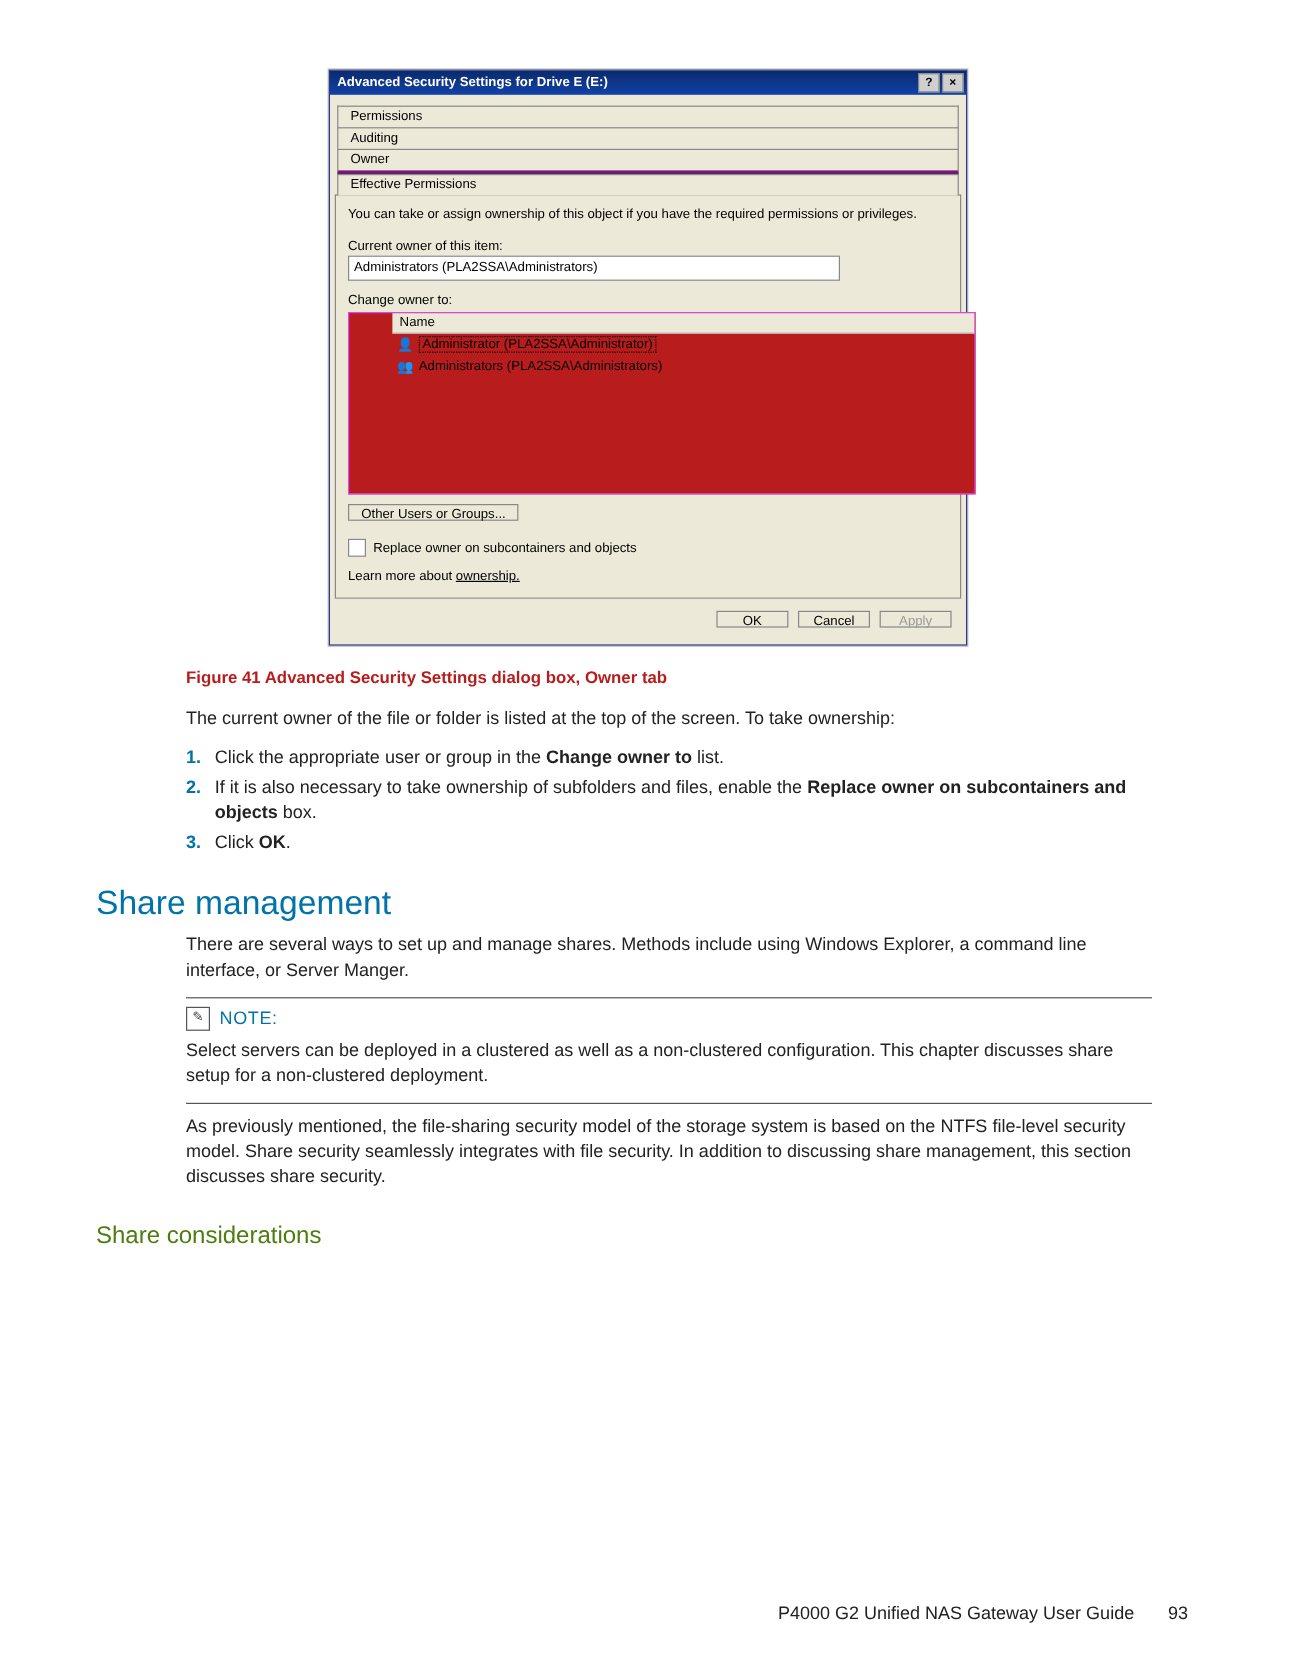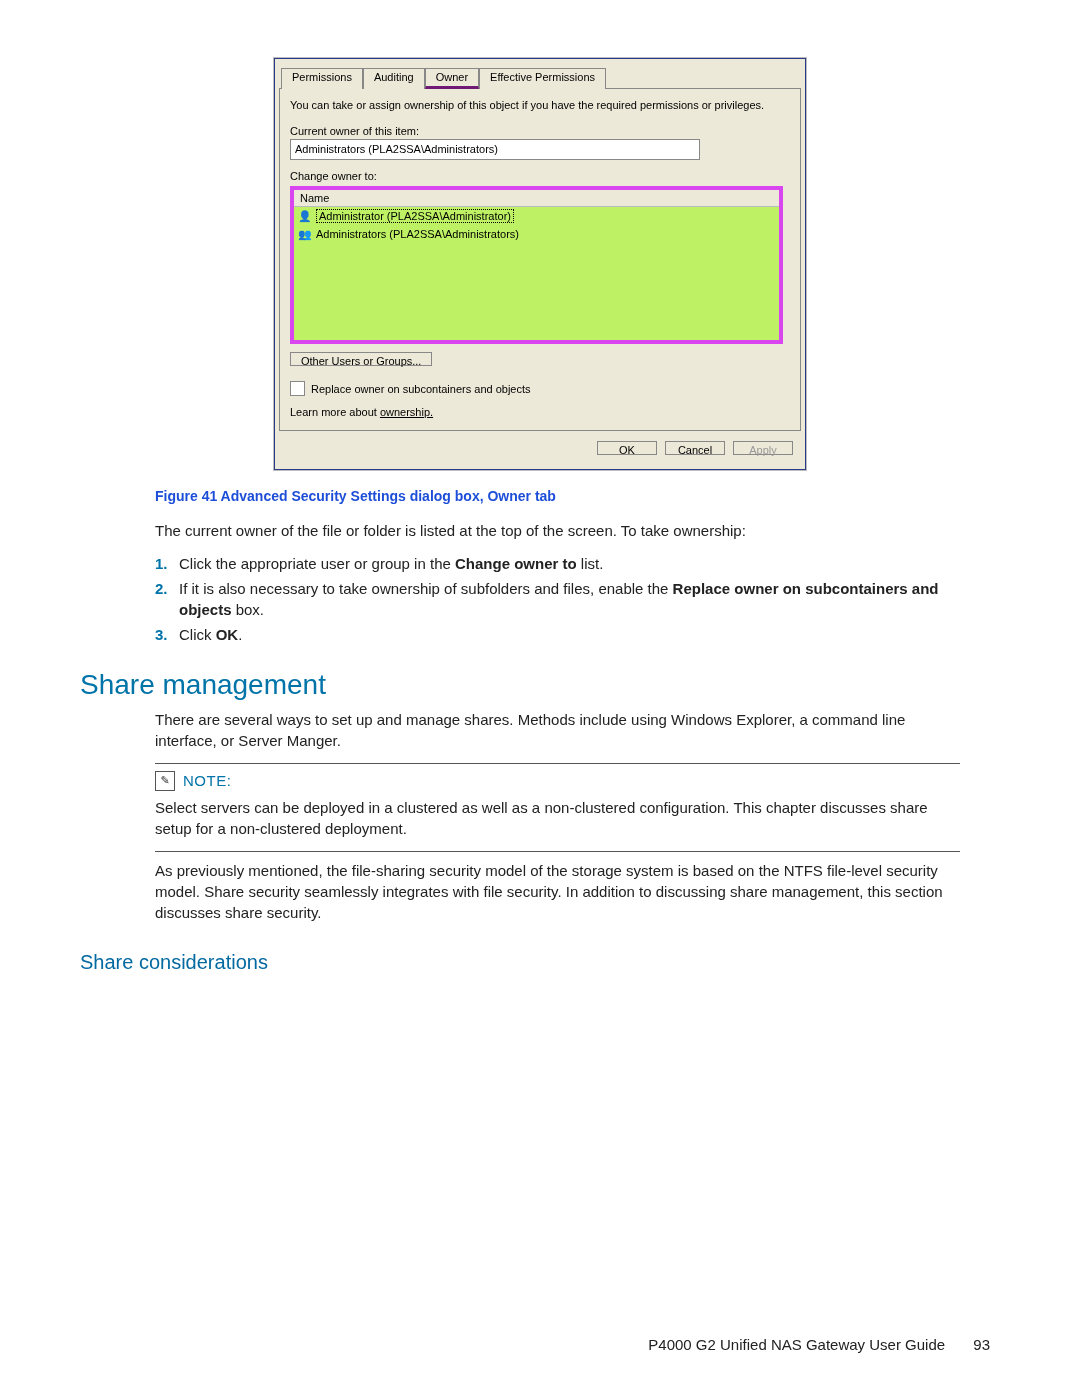--- a/index.html
+++ b/index.html
@@ -47,20 +47,21 @@
     border: 1px solid #888;
     margin-left: 2px;
     display: flex; align-items: center; justify-content: center;
     font-size: 10px; font-weight: bold; color:#000;
   }
   .dlg-body { padding: 4px; }
   .tab-strip {
     display: flex;
     gap: 0;
     margin: 4px 2px 0 2px;
+    flex-direction: column;
   }
   .tab {
     border: 1px solid #888;
     border-bottom: none;
     background: #ece9d8;
     padding: 2px 10px 3px 10px;
     font-size: 11px;
     position: relative;
     top: 1px;
   }
@@ -80,25 +81,26 @@
     width: 400px;
     border: 1px solid #888;
     background: #fff;
     padding: 2px 4px;
     font-size: 11px;
     height: 15px;
     line-height: 15px;
     font-family: Tahoma, Arial, sans-serif;
   }
   .listbox {
-    border: 4px solid #d946ef;
-    background: #bef264;
+    border: 1px solid #d946ef;
+    background: #b91c1c;
     width: 485px;
     height: 150px;
     margin: 4px 0 8px 0;
+    padding-left: 36px;
   }
   .list-header {
     border-bottom: 1px solid #bbb;
     background: #ece9d8;
     padding: 2px 6px;
     font-size: 11px;
   }
   .list-row {
     display: flex; align-items: center;
     padding: 0 4px;
@@ -129,21 +131,21 @@
   }
   .link { text-decoration: underline; cursor: pointer; }
   .button-row {
     display:flex; justify-content:flex-end; gap:8px;
     padding: 10px 8px 10px 0;
     background:#ece9d8;
   }
 
   
   .caption {
-    color: #1d4ed8;
+    color: #b91c1c;
     font-size: 14px;
     font-weight: bold;
     text-align: left;
     margin: 6px 0 16px 75px;
     font-family: Arial, Helvetica, sans-serif;
   }
   .body-block {
     margin-left: 75px;
     margin-right: 40px;
     line-height: 1.4;
@@ -166,21 +168,21 @@
     flex: 0 0 24px;
   }
   h1.h-section {
     color: #0073a8;
     font-weight: 400;
     font-size: 28px;
     margin: 24px 0 8px 0;
     font-family: Arial, Helvetica, sans-serif;
   }
   h2.h-sub {
-    color: #0369a1;
+    color: #4d7c0f;
     font-weight: 400;
     font-size: 20px;
     margin: 28px 0 6px 0;
   }
   .note-hr { border: none; border-top: 1px solid #555; margin: 10px 0 6px 0; }
   .note-row {
     display: flex; align-items: center; gap: 8px;
     margin-left: 0;
   }
   .note-icon {
@@ -202,20 +204,25 @@
   }
   .footer .pn { margin-left: 24px; }
   .bold { font-weight: bold; }
 </style>
 </head>
 <body>
 
 <div class="page">
 
   <div class="dialog">
+    <div class="titlebar">
+      <span class="title-text">Advanced Security Settings for Drive E (E:)</span>
+      <span class="win-btn">?</span>
+      <span class="win-btn">×</span>
+    </div>
     <div class="dlg-body">
       <div class="tab-strip">
         <div class="tab">Permissions</div>
         <div class="tab">Auditing</div>
         <div class="tab active">Owner</div>
         <div class="tab">Effective Permissions</div>
       </div>
       <div class="tab-panel">
         <p class="hint">You can take or assign ownership of this object if you have the required permissions or privileges.</p>
 

